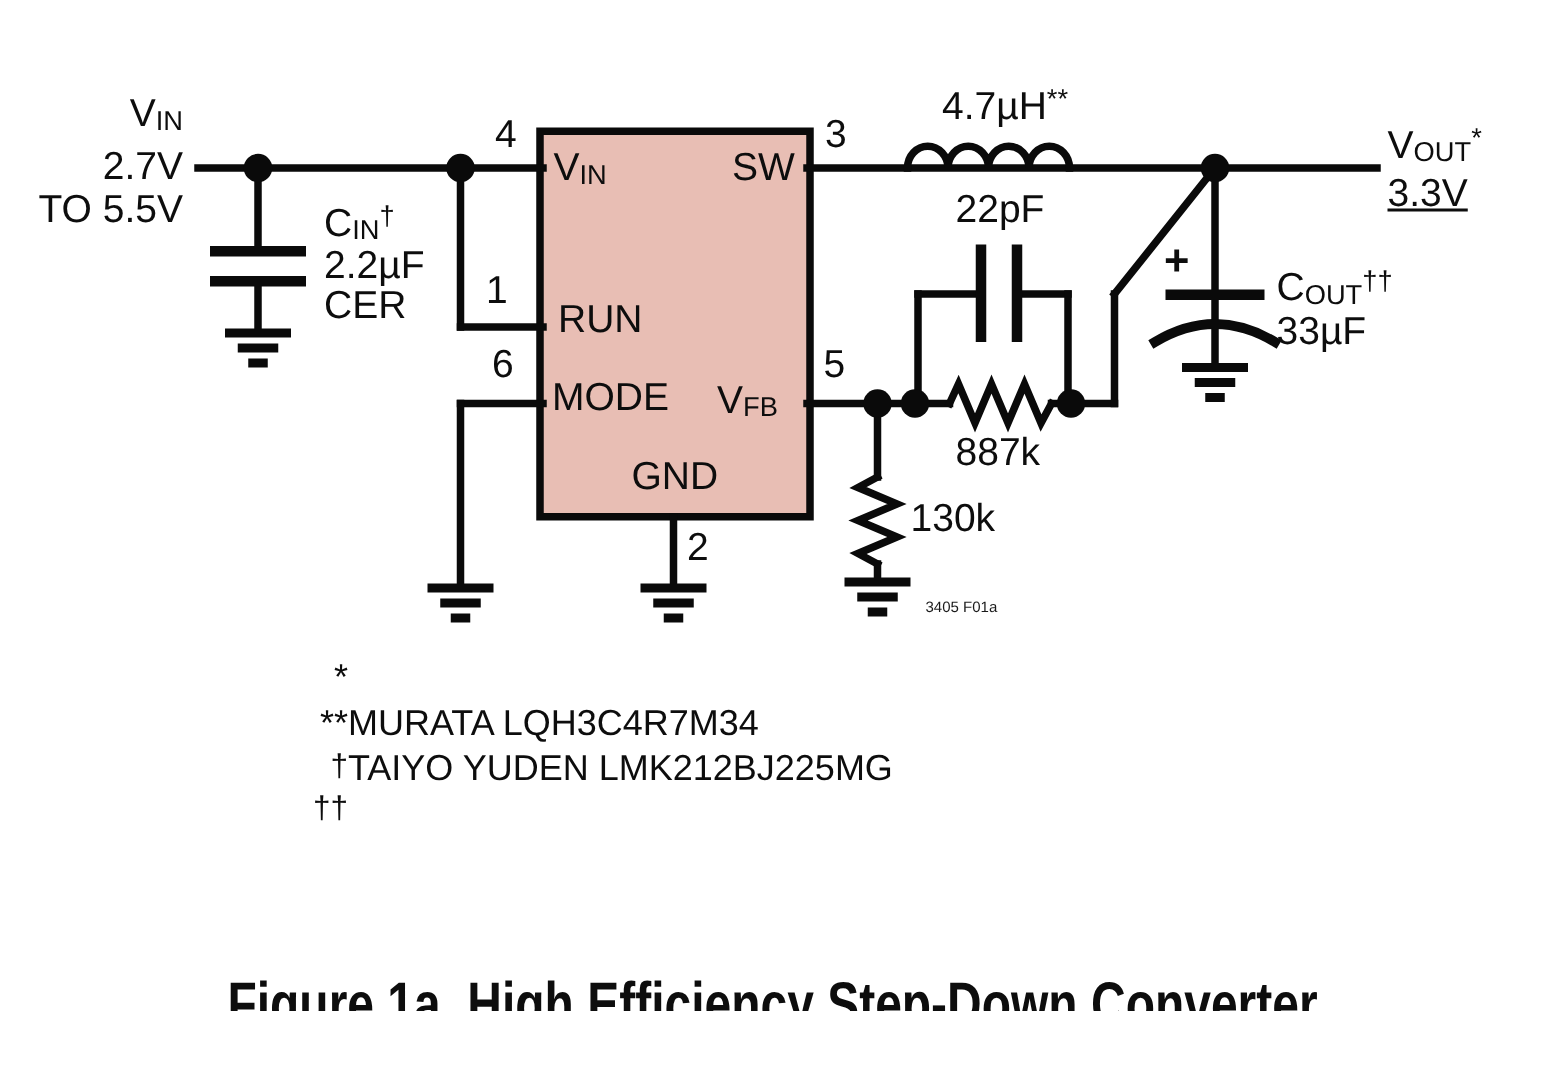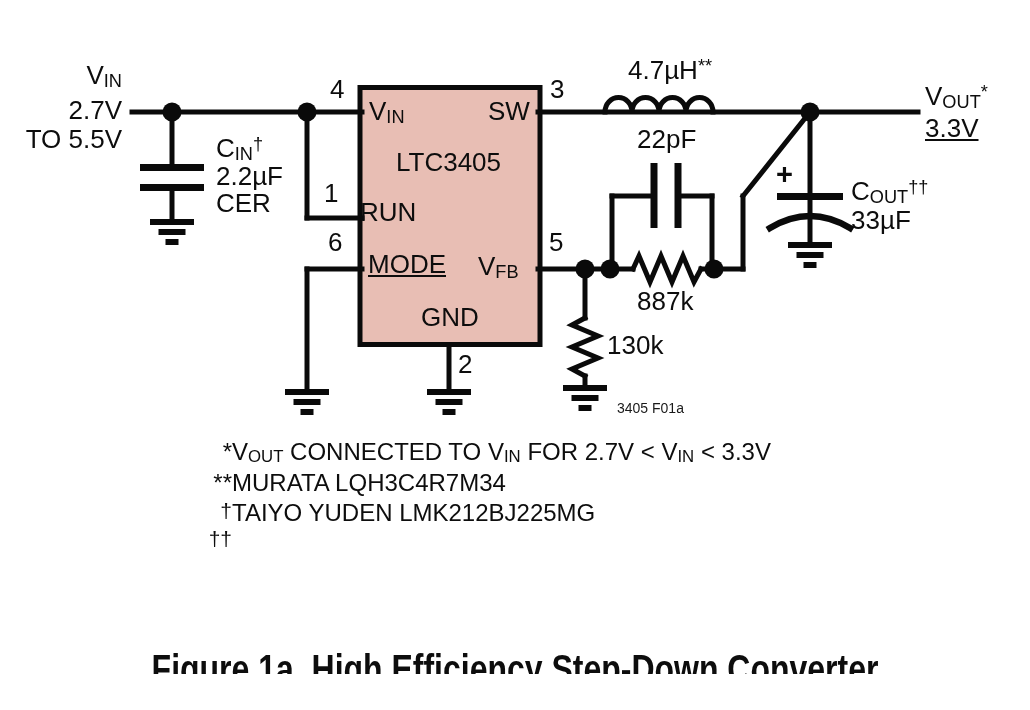--- a/index.html
+++ b/index.html
@@ -6,21 +6,21 @@
   .canvas{
     position:relative;width:1030px;height:674px;background:#ffffff;overflow:hidden;
     font-family:"Liberation Sans","DejaVu Sans",sans-serif;color:#0d0d0d;
   }
   svg{position:absolute;left:0;top:0;}
   .lbl{position:absolute;font-size:26px;line-height:1;white-space:nowrap;color:#0d0d0d;}
   .rt{text-align:right;}
   .sub{font-size:70%;vertical-align:-0.14em;}
   .sup{font-size:70%;vertical-align:0.38em;}
   .pin{font-size:26px;}
-  .small-id{font-size:14px;color:#1a1a1a;}
+  .small-id{font-size:10px;color:#1a1a1a;}
   .plus{font-size:29px;font-weight:700;}
   .fn-block{position:absolute;left:150px;top:438px;font-size:24px;}
   .fn-row{display:flex;align-items:baseline;height:30.5px;}
   .fn-marker{flex:0 0 82px;text-align:right;white-space:pre;}
   .fn-marker.dagger{font-size:21px;position:relative;top:-3px;}
   .fn-text{white-space:nowrap;}
   .caption{
     position:absolute;left:0;top:646px;width:1030px;text-align:center;
     font-size:41px;font-weight:700;letter-spacing:0px;
     transform:scaleX(0.78);transform-origin:50% 50%;white-space:nowrap;
@@ -138,43 +138,41 @@
 
   <div class="lbl pin" style="left:330px;top:76px;">4</div>
   <div class="lbl pin" style="left:550px;top:76px;">3</div>
   <div class="lbl pin" style="left:324px;top:180px;">1</div>
   <div class="lbl pin" style="left:328px;top:229px;">6</div>
   <div class="lbl pin" style="left:549px;top:229px;">5</div>
   <div class="lbl pin" style="left:458px;top:351px;">2</div>
 
   <div class="lbl" style="left:369px;top:98px;"><span>V</span><span class="sub">IN</span></div>
   <div class="lbl" style="left:488px;top:98px;">SW</div>
-  <div class="lbl" style="left:357px;top:149px;width:183px;text-align:center;">LTC3405</div>
-  <div class="lbl" style="left:360px;top:199px;">RUN</div>
-  <div class="lbl" style="left:368px;top:251px;text-decoration:underline;">MODE</div>
+  <div class="lbl" style="left:372px;top:199px;">RUN</div>
+  <div class="lbl" style="left:368px;top:251px;">MODE</div>
   <div class="lbl" style="left:478px;top:253px;"><span>V</span><span class="sub">FB</span></div>
   <div class="lbl" style="left:421px;top:304px;">GND</div>
 
   <div class="lbl" style="left:628px;top:57px;text-align:right;"><span>4.7µH</span><span class="sup">**</span></div>
   <div class="lbl" style="left:637px;top:126px;">22pF</div>
   <div class="lbl" style="left:637px;top:288px;">887k</div>
   <div class="lbl" style="left:607px;top:332px;">130k</div>
   <div class="lbl small-id" style="left:617px;top:401px;">3405 F01a</div>
 
   <div class="lbl plus" style="left:776px;top:160px;">+</div>
   <div class="lbl" style="left:851px;top:178px;"><span>C</span><span class="sub">OUT</span><span class="sup">††</span></div>
   <div class="lbl" style="left:851px;top:207px;">33µF</div>
 
   <div class="lbl" style="left:925px;top:83px;"><span>V</span><span class="sub">OUT</span><span class="sup">*</span></div>
   <div class="lbl" style="left:925px;top:115px;text-decoration:underline;">3.3V</div>
 
   <div class="fn-block">
     <div class="fn-row">
       <span class="fn-marker">*</span>
-      <span class="fn-text"><span>V</span><span class="sub">OUT</span><span> CONNECTED TO V</span><span class="sub">IN</span><span> FOR 2.7V &lt; V</span><span class="sub">IN</span><span> &lt; 3.3V</span></span>
     </div>
     <div class="fn-row">
       <span class="fn-marker">**</span>
       <span class="fn-text"><span>MURATA LQH3C4R7M34</span></span>
     </div>
     <div class="fn-row">
       <span class="fn-marker dagger">†</span>
       <span class="fn-text"><span>TAIYO YUDEN LMK212BJ225MG</span></span>
     </div>
     <div class="fn-row">

